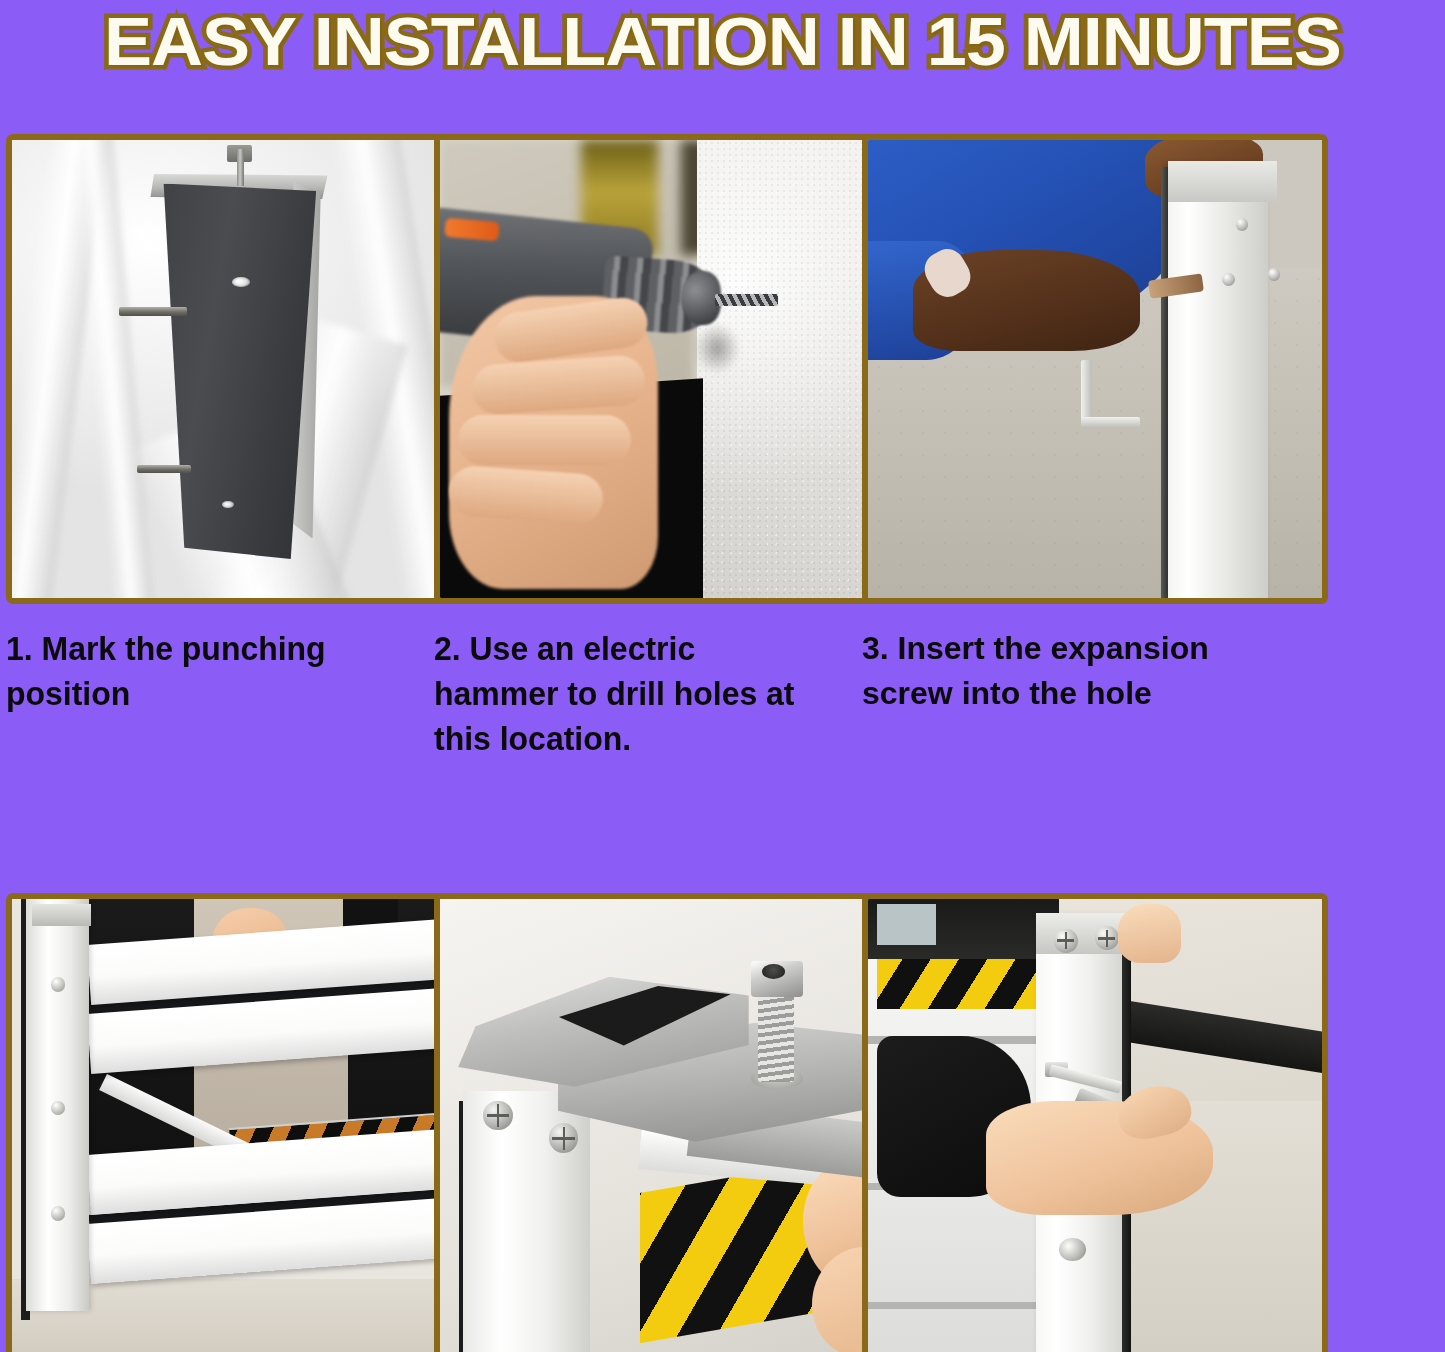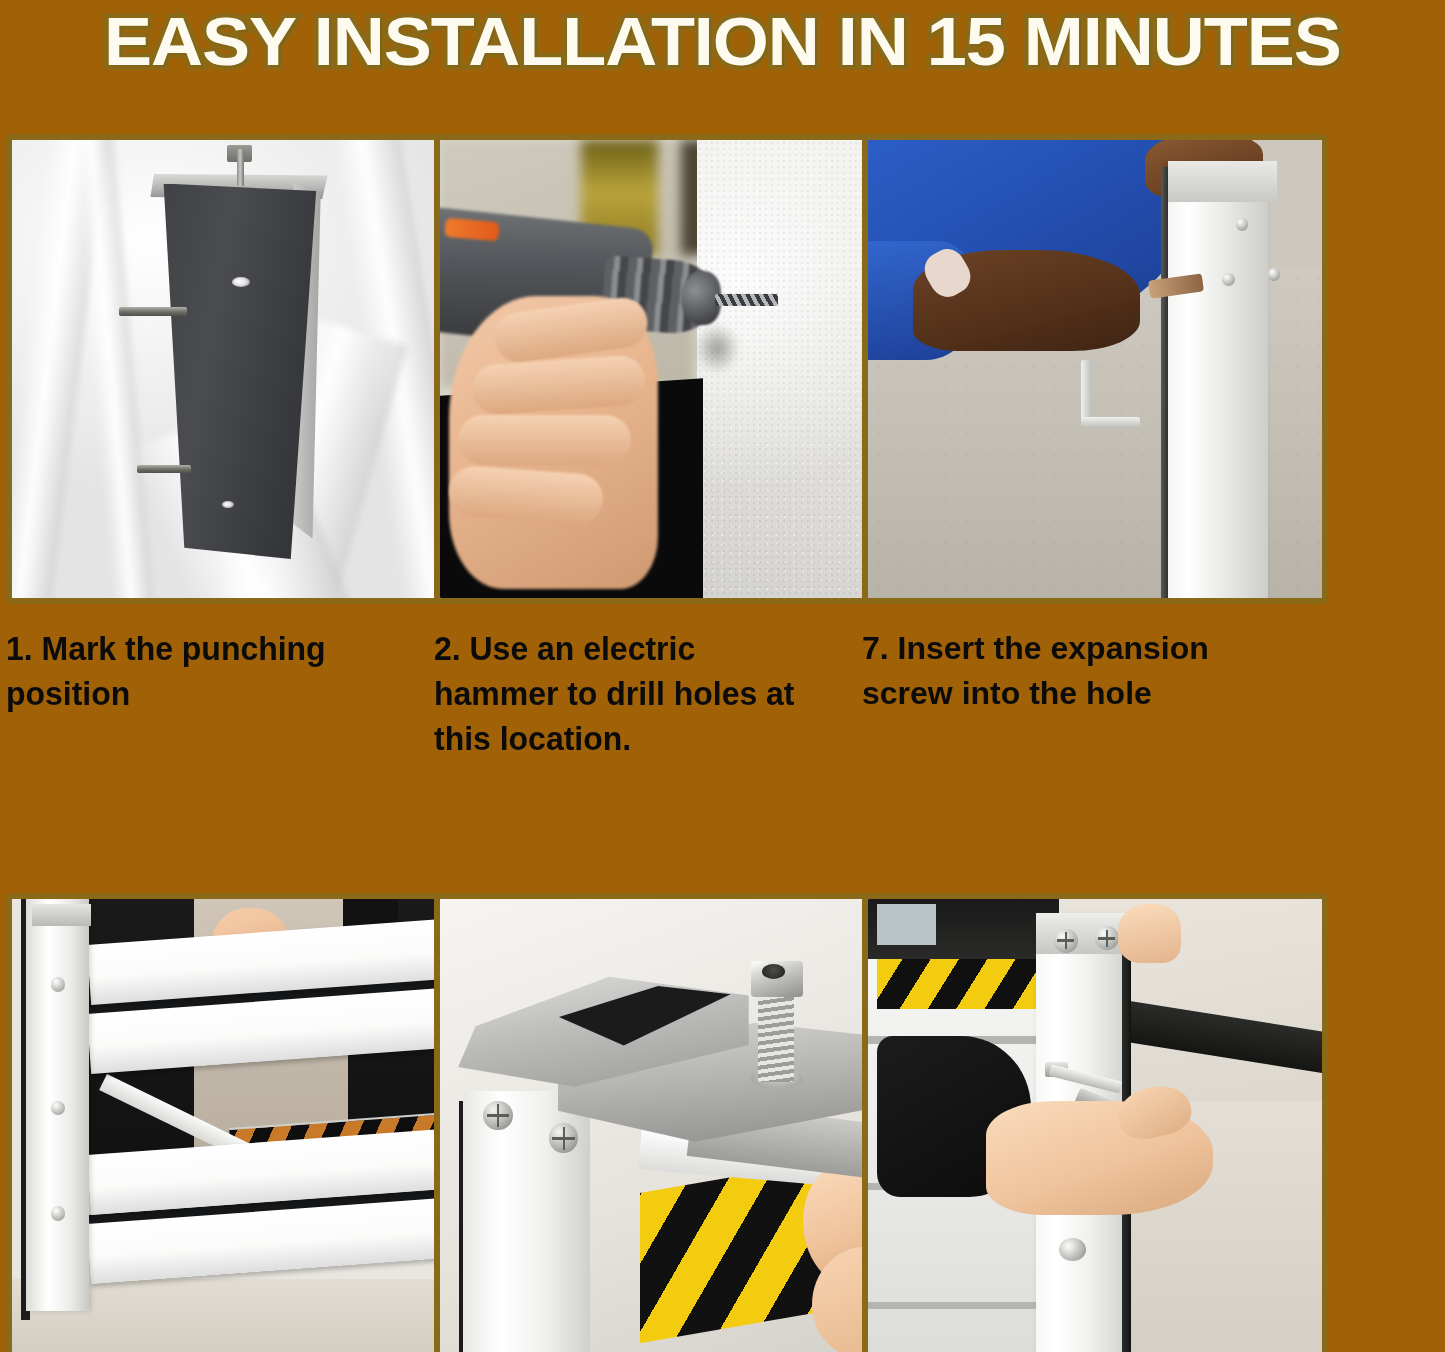--- a/index.html
+++ b/index.html
@@ -10,21 +10,21 @@
     height: 1352px;
     background: #ffffff;
     font-family: "Liberation Sans", sans-serif;
     overflow: hidden;
   }
 
   #page {
     position: relative;
     width: 1445px;
     height: 1352px;
-    background: #a16207;
+    background: #8b5cf6;
     text-decoration: underline;
   }
 
   
   .title-wrap {
     position: absolute;
     left: 0; top: 0;
     width: 1445px;
     height: 118px;
     display: flex;
@@ -696,21 +696,21 @@
             <div class="post"></div>
             <div class="post-cap"></div>
             <div class="screw s1"></div>
             <div class="screw s2"></div>
             <div class="screw s3"></div>
             <div class="allen"></div>
             <div class="allen2"></div>
             <div class="tool-hand"></div>
           </div>
         </div>
-        <div class="caption wide">7. Insert the expansion screw into the hole</div>
+        <div class="caption wide">3. Insert the expansion screw into the hole</div>
       </div>
 
     </div>
 
     <div class="row second">
 
       <div class="cell">
         <div class="frame">
           <div class="photo p4">
             <div class="back-dark"></div>

